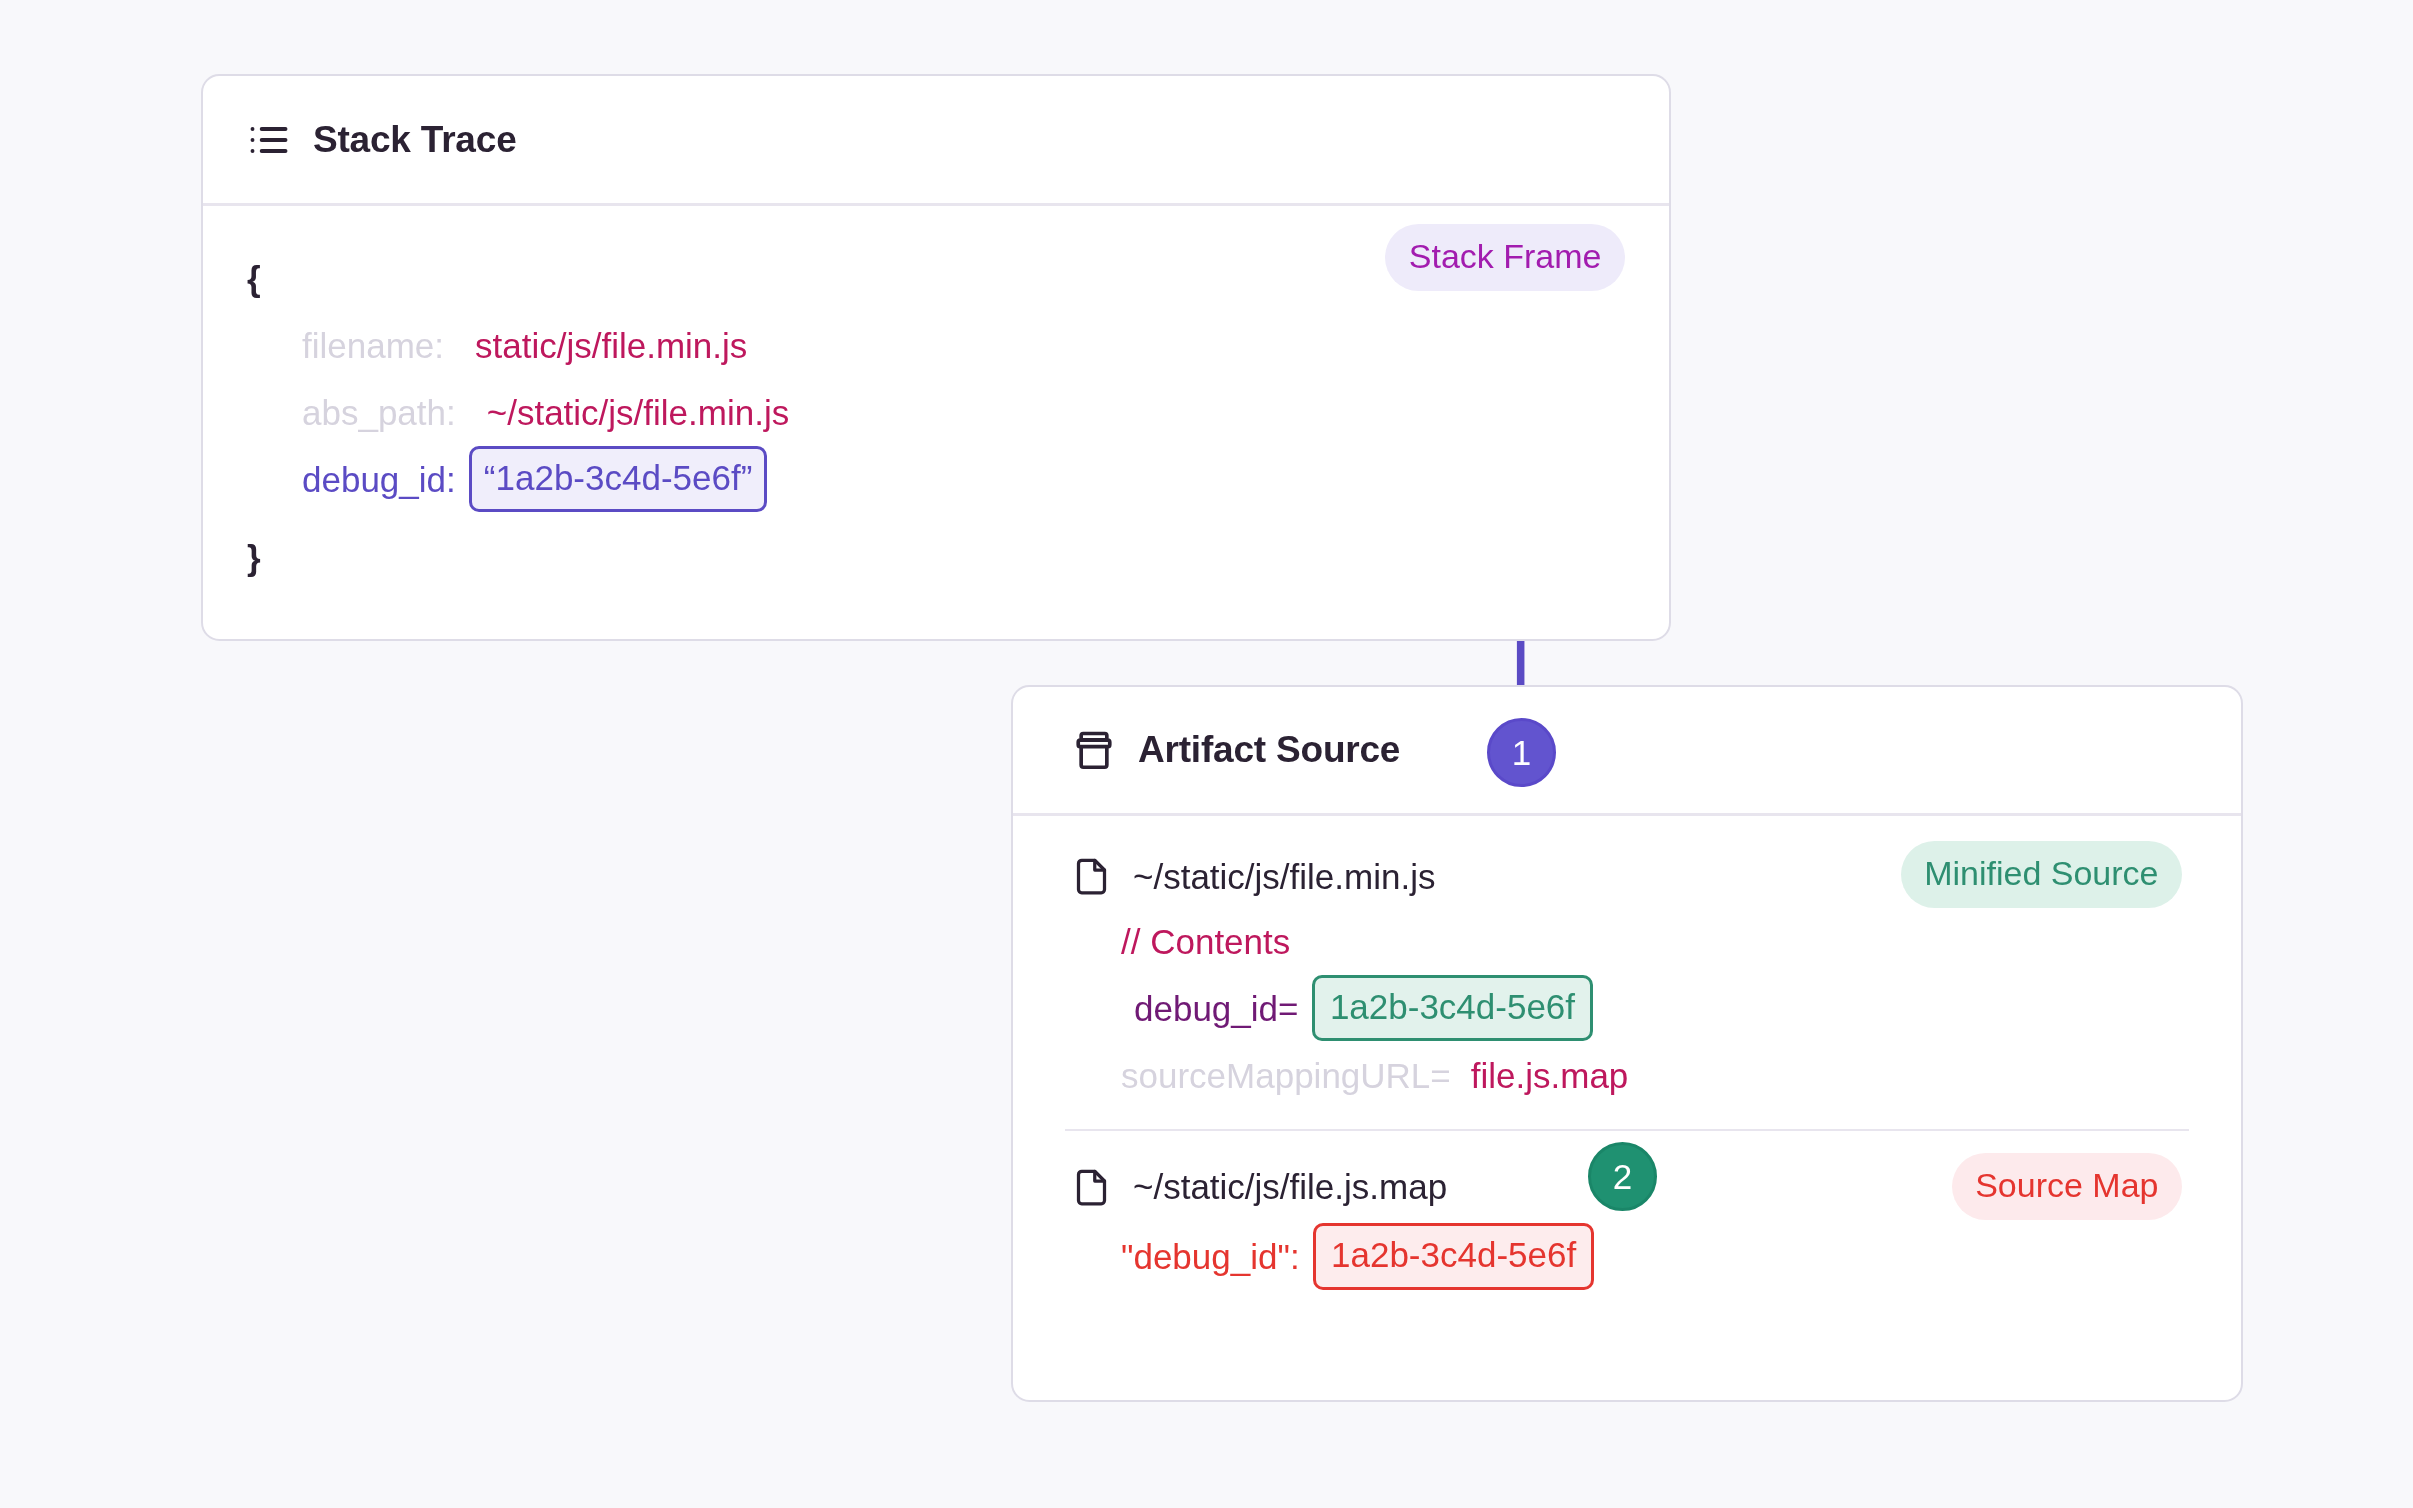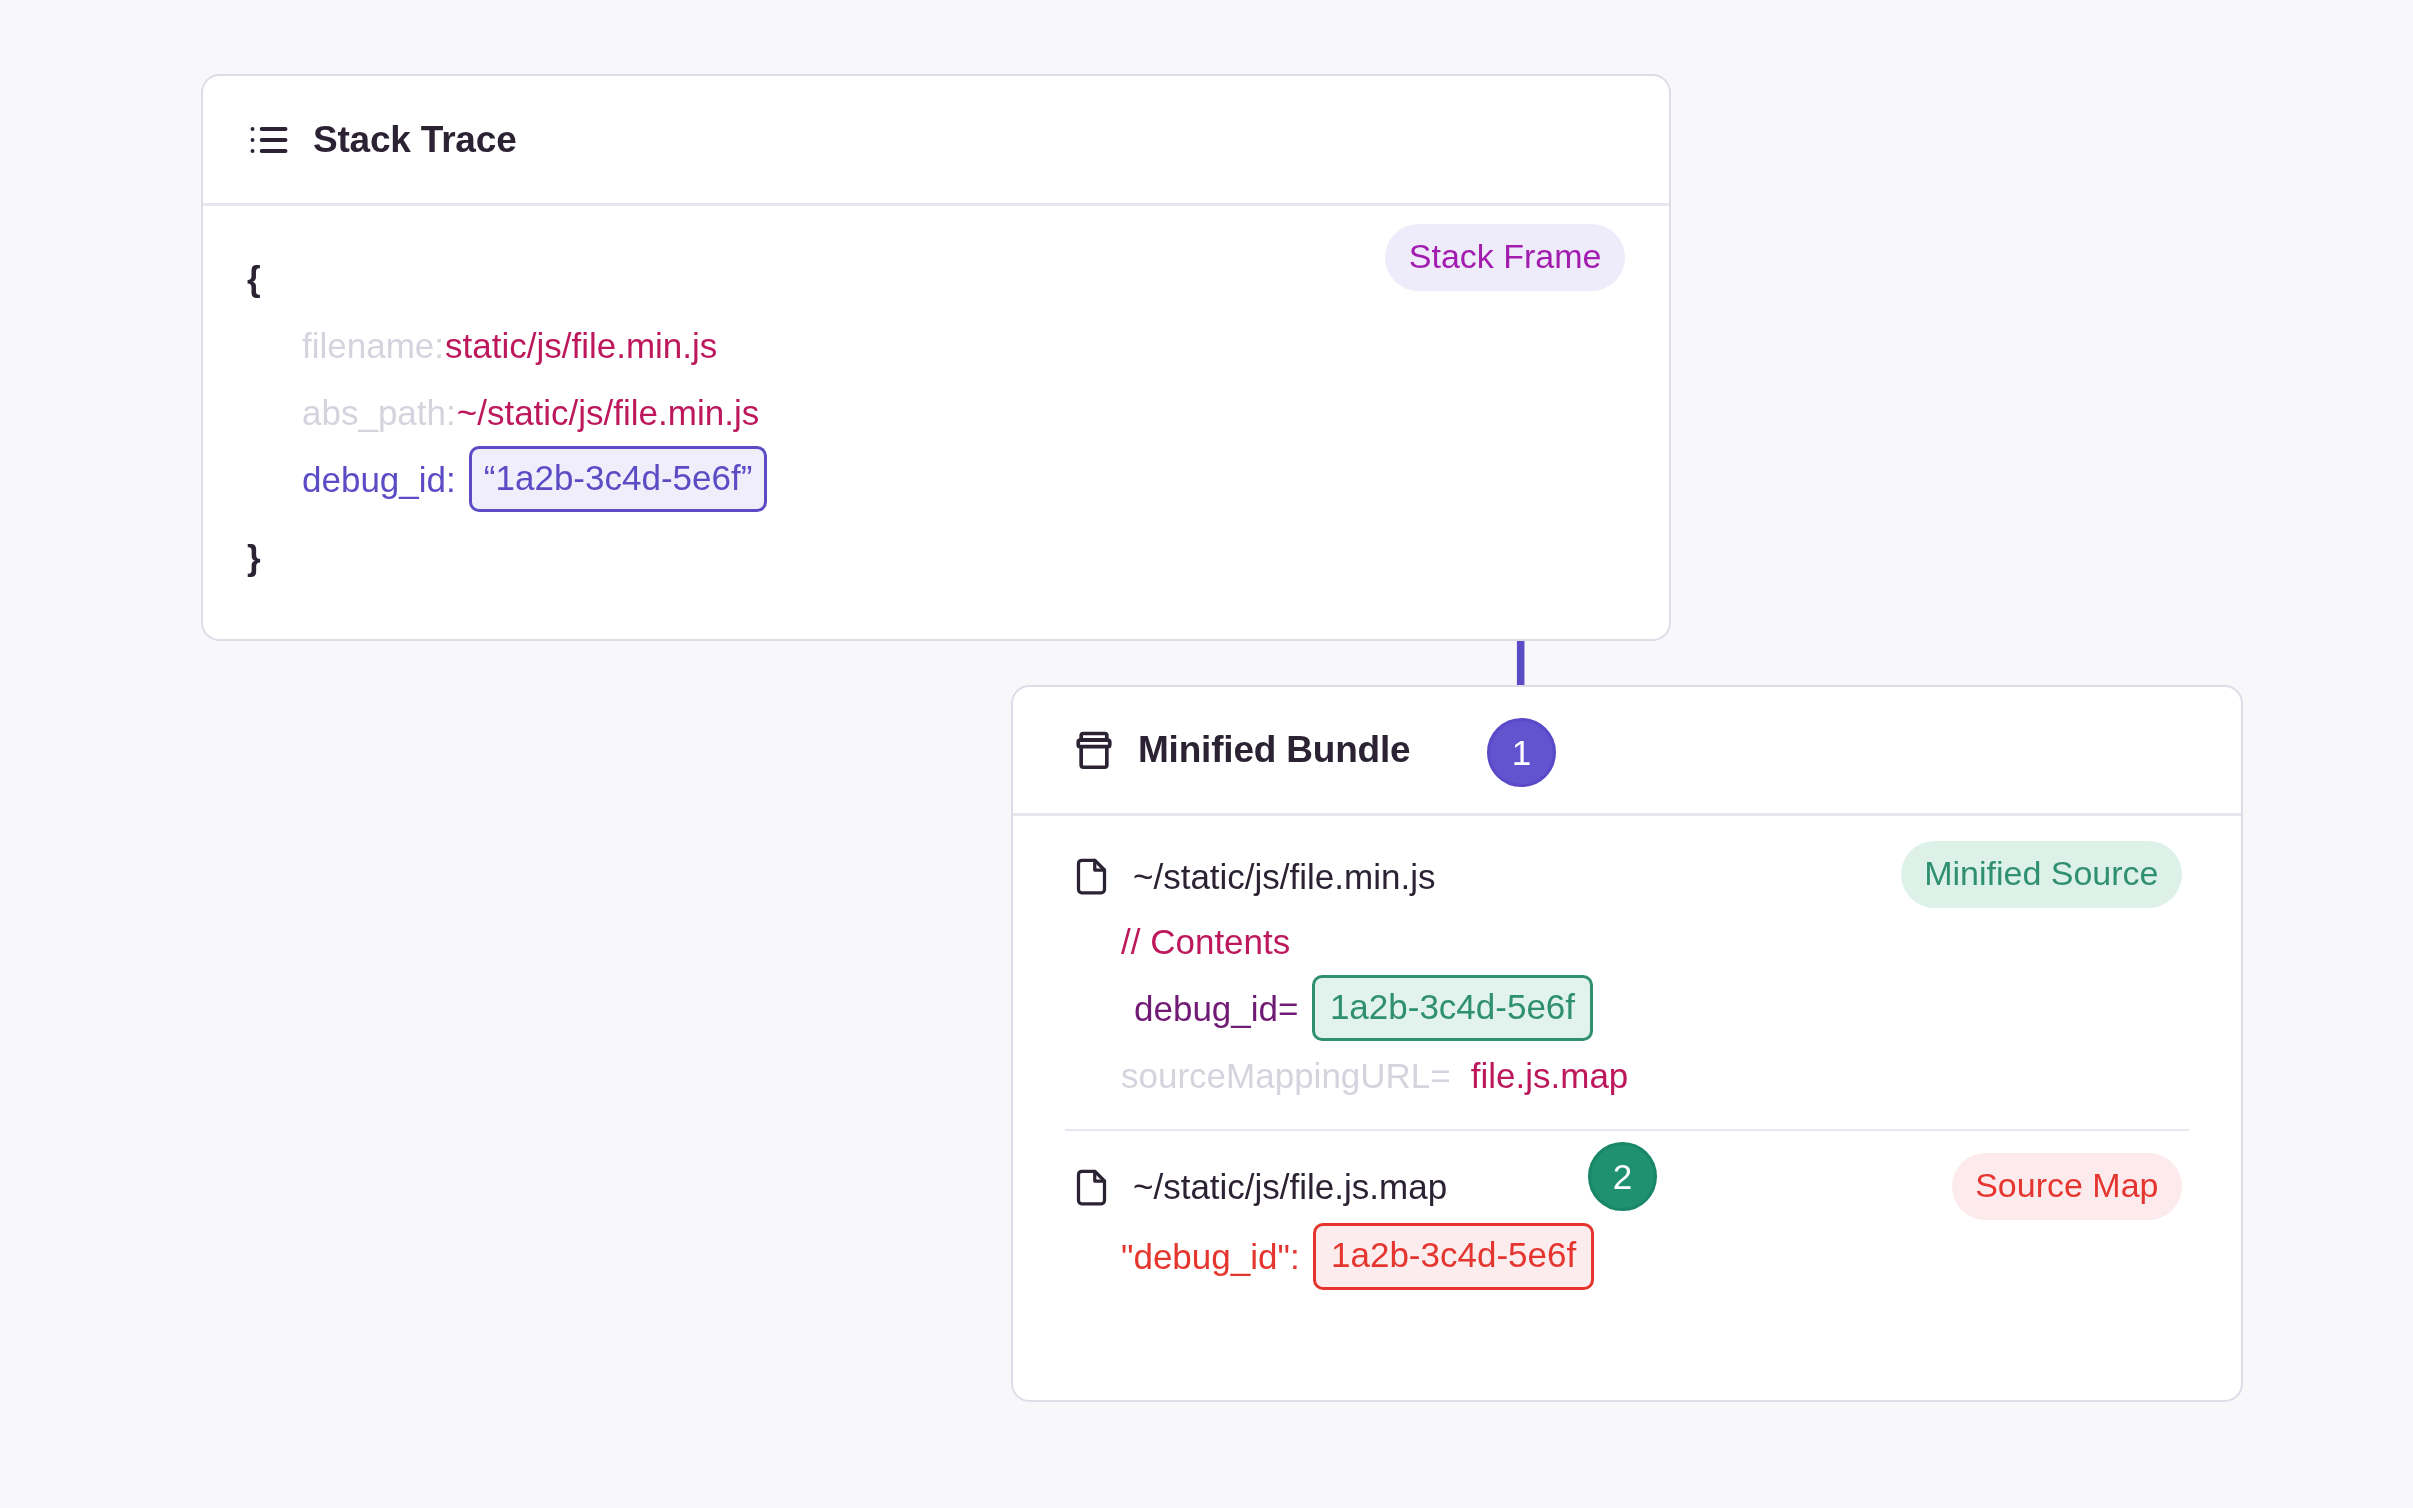--- a/index.html
+++ b/index.html
@@ -94,21 +94,21 @@
   .brace {
     color: #2b2233;
     font-weight: 600;
     font-size: 35px;
   }
 
   .kv {
     padding-left: 55px;
     display: flex;
     align-items: center;
-    gap: 1px;
+    gap: 31px;
   }
   .k-muted { color: #d6d3de; }
   .v-muted { color: #be185d; }
 
   .k-purple { color: #5b4bc4; }
 
   
   .chip {
     display: inline-flex;
     align-items: center;
@@ -299,21 +299,21 @@
   <div class="card" id="artifact-bundle-card">
 
     <div class="card-header">
       <span class="icon">
         <svg width="44" height="44" viewBox="0 0 24 24" fill="none" stroke="#2b2233" stroke-width="2" stroke-linejoin="round" stroke-linecap="round">
           <rect x="5" y="3" width="14" height="3.4" rx="1.1"></rect>
           <rect x="3.4" y="6.6" width="17.2" height="3.6" rx="1.1"></rect>
           <path d="M5 10.4 L5 20.2 A1.2 1.2 0 0 0 6.2 21.4 L17.8 21.4 A1.2 1.2 0 0 0 19 20.2 L19 10.4"></path>
         </svg>
       </span>
-      <span class="card-title">Minified Bundle</span>
+      <span class="card-title">Artifact Source</span>
     </div>
 
     <div class="card-divider"></div>
 
     <div class="card-body">
 
       <div class="file-section">
 
         <div class="tag tag-green" style="right:59px; top:25px;">Minified Source</div>
 

